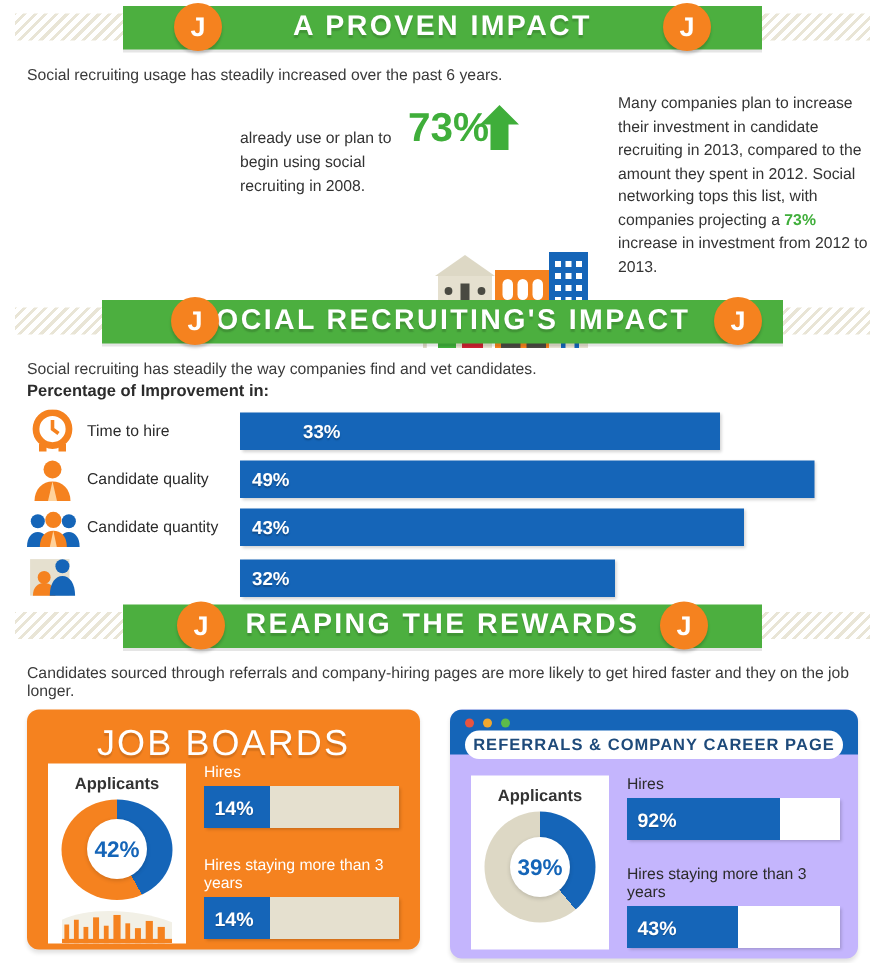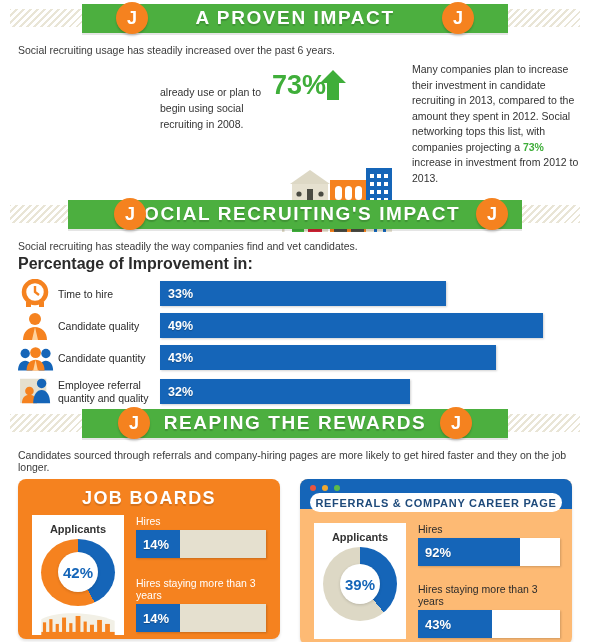--- a/index.html
+++ b/index.html
@@ -57,21 +57,21 @@
   .banner.b2 .jbadge.left{left:104px;}
   .banner.b2 .jbadge.right{right:72px;}
   .banner.b3 .jbadge.left{left:108px;}
   .banner.b3 .jbadge.right{right:108px;}
 
   
   .intro{
     font-size:10.5px;color:#3a3a3a;margin:8px 0 0 18px;
   }
   .sublabel{
-    font-size:16px;font-weight:bold;color:#2b2b2b;margin:3px 0 0 18px;
+    font-size:11px;font-weight:bold;color:#2b2b2b;margin:3px 0 0 18px;
   }
 
   
   .sec1{position:relative;height:140px;}
   .donut94{
     position:absolute;left:26px;top:5px;width:118px;height:118px;
     border-radius:50%;
     background:conic-gradient(from 8deg,
        #1565b8 0deg 338deg,
        #e5e0cf 338deg 360deg);
@@ -123,27 +123,27 @@
 
   
   .panels{position:relative;height:176px;margin-top:6px;}
   .panel{position:absolute;top:0;border-radius:8px;}
   .panel-left{
     left:18px;width:262px;height:160px;
     background:#f5821f;
     box-shadow:0 2px 3px rgba(0,0,0,0.12);
   }
   .panel-left .ptitle{
-    text-align:center;color:#fff;font-weight:bold;font-size:18px;
+    text-align:center;color:#fff;font-weight:normal;font-size:24px;
     letter-spacing:1.4px;padding-top:9px;
     text-shadow:0 2px 1px rgba(0,0,0,0.14);
   }
   .panel-right{
     left:300px;width:272px;height:166px;
-    background:#fdba74;
+    background:#c4b5fd;
     box-shadow:0 2px 3px rgba(0,0,0,0.12);
     overflow:hidden;
   }
   .titlebar{
     height:30px;background:#1565b8;position:relative;
   }
   .dot{position:absolute;top:6px;width:6px;height:6px;border-radius:50%;}
   .dot.d1{left:10px;background:#e8543f;}
   .dot.d2{left:22px;background:#f0a830;}
   .dot.d3{left:34px;background:#5dbb4a;}
@@ -284,21 +284,21 @@
   <div class="sec2">
 
     <div class="row" style="top:4px;">
       <svg class="icon" viewBox="0 0 36 30">
         <circle cx="17" cy="13" r="11" fill="none" stroke="#f5821f" stroke-width="4.5"></circle>
         <path d="M17,7 L17,13 L21,16" stroke="#f5821f" stroke-width="2.4" fill="none"></path>
         <rect x="8" y="23" width="5" height="5" fill="#f5821f"></rect>
         <rect x="21" y="23" width="5" height="5" fill="#f5821f"></rect>
       </svg>
       <div class="rlabel">Time to hire</div>
-      <div class="bar" style="width:286px;">
+      <div class="bar" style="width:286px;padding-left:34px;">
         <span>33%</span>
       </div>
     </div>
 
     <div class="row" style="top:36px;">
       <svg class="icon" viewBox="0 0 36 30">
         <circle cx="17" cy="8" r="6" fill="#f5821f"></circle>
         <path d="M5,29 c0-8 5.5-13 12-13 s12,5 12,13 z" fill="#f5821f"></path>
         <path d="M17,16 l-3,13 h6 z" fill="#ffd29b"></path>
       </svg>
@@ -325,21 +325,20 @@
     </div>
 
     <div class="row" style="top:100px;height:34px;">
       <svg class="icon" viewBox="0 0 36 32">
         <rect x="1" y="4" width="28" height="26" fill="#e5e0cf"></rect>
         <circle cx="11" cy="17" r="4.6" fill="#f5821f"></circle>
         <path d="M3,30 c0-6 3.5-9 8-9 s8,3 8,9 z" fill="#f5821f"></path>
         <circle cx="24" cy="9" r="5" fill="#1565b8"></circle>
         <path d="M15,30 c0-9 4-14 9,-14 s9,5 9,14 z" fill="#1565b8"></path>
       </svg>
-      <div class="rlabel" style="width:100px;">Employee referral quantity and quality</div>
       <div class="bar" style="width:250px;top:4px;">
         <span>32%</span>
       </div>
     </div>
   </div>
 
   <div class="banner b3">
     <div class="hatch"></div>
     <div class="bar mid"></div>
     <div class="jbadge left">J</div>

